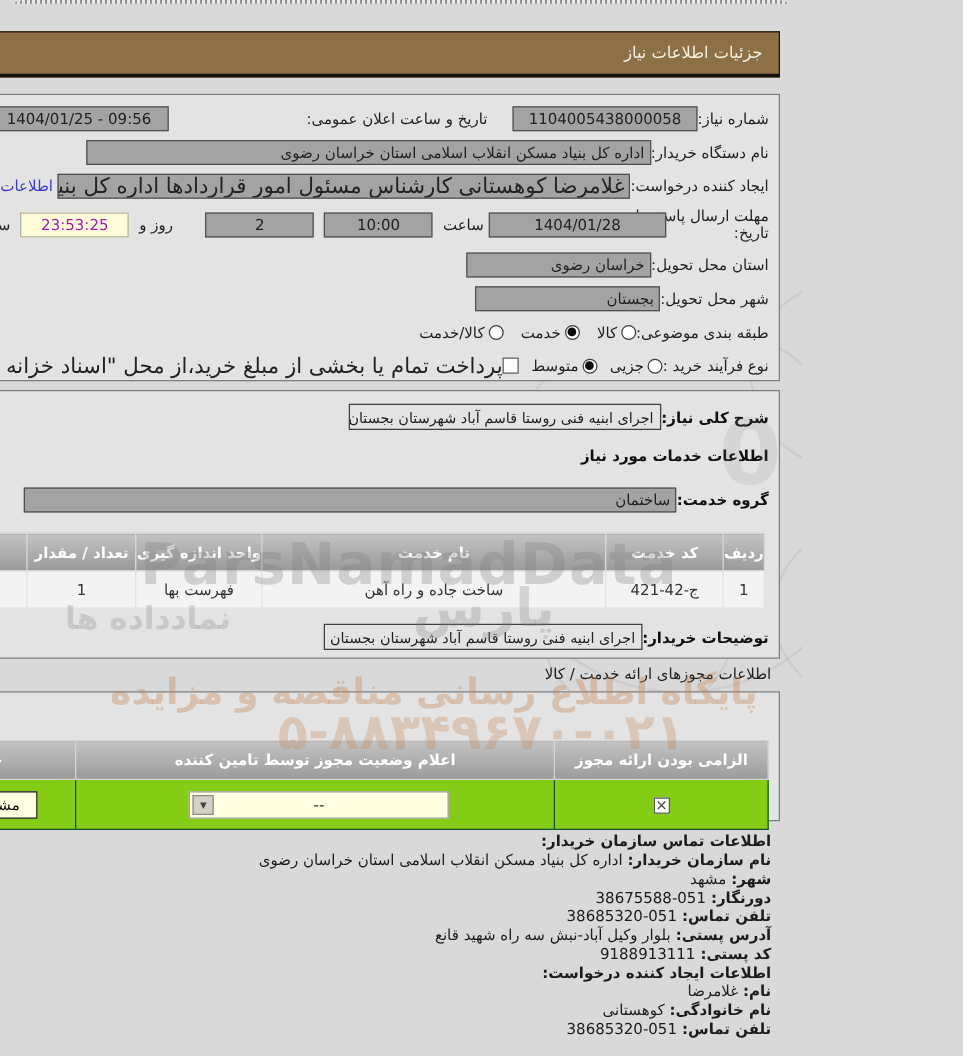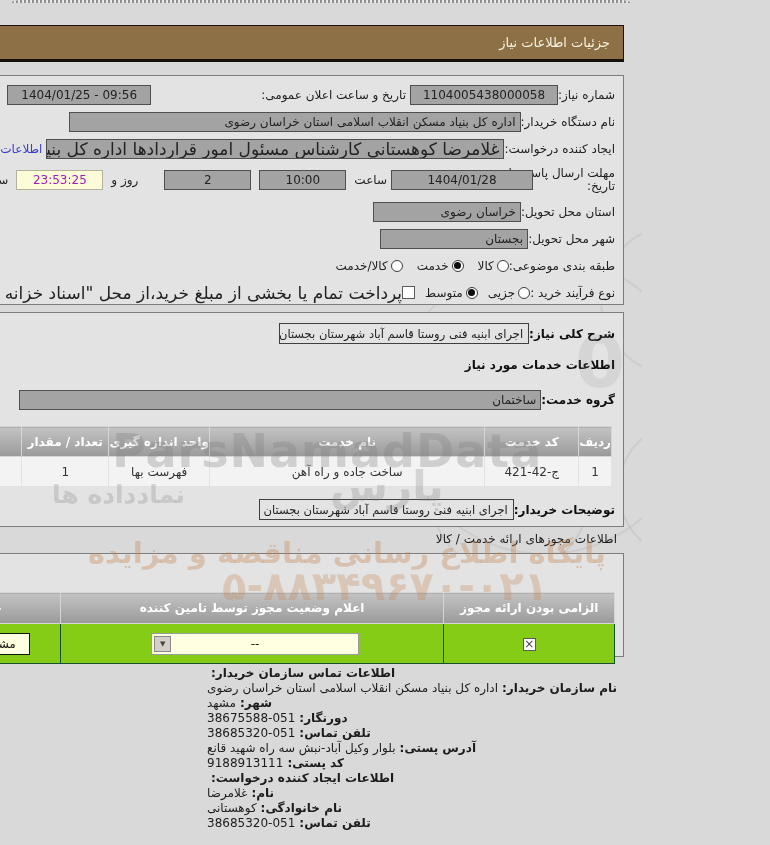--- a/index.html
+++ b/index.html
@@ -26,21 +26,21 @@
   .field { background:#a3a3a3; border:1px solid #4f4f4f; height:20px; display:flex;
            align-items:center; padding:0 4px; overflow:hidden; white-space:nowrap; }
   .yfield { background:#fdfbd8; border:1px solid #b3b39e; color:#a21caf; }
   .obox { border:1px solid #3f3f3f; padding:2px 5px; min-height:21px; display:flex;
           align-items:center; overflow:hidden; white-space:nowrap; font-size:11.5px; }
   .c { justify-content:center; }
   .bidi { direction:ltr; unicode-bidi:bidi-override; }
   .w86{width:87px} .w142{width:142px} .w144{width:144px} .w146{width:148px}
   .w250{width:250px} .w255{width:255px} .w452{width:452px} .w458{width:458px} .w522{width:522px}
   .gap4{margin-left:4px}.gap6{margin-left:6px}.gap8{margin-left:8px}.gap10{margin-left:10px}
-  .gap14{margin-left:14px}.gap16{margin-left:16px}.gap20{margin-left:4px}
+  .gap14{margin-left:14px}.gap16{margin-left:16px}.gap20{margin-left:20px}
   .gap26{margin-left:26px}.gap110{margin-left:110px}
   .link { color:#3b3bd0; white-space:nowrap; cursor:pointer; }
   .radio { width:12px; height:12px; border:1px solid #3c3c3c; border-radius:50%; background:#fff;
            display:inline-flex; align-items:center; justify-content:center; flex:none; margin-left:3px; }
   .radio.checked::after { content:""; width:7px; height:7px; background:#0d0d0d; border-radius:50%; }
   .checkbox { width:13px; height:13px; border:1px solid #5a5a5a; background:#fdfdfd;
               display:inline-flex; align-items:center; justify-content:center; flex:none;
               font-size:12px; color:#444; line-height:11px; }
   .checkbox.checked::after { content:"×"; }
   .small { font-size:17px; }
@@ -59,21 +59,21 @@
   .fake-select { position:relative; width:208px; height:22px; background:#ffffe1;
                  border:1px solid #9a9a9a; display:inline-flex; align-items:center;
                  justify-content:center; vertical-align:middle; }
   .sel-arrow { position:absolute; left:2px; top:2px; width:17px; height:16px; background:#d4d0c8;
                border:1px solid #8a8a8a; font-size:7px; color:#444; display:flex;
                align-items:center; justify-content:center; }
   .permit-btn { background:#ffffe1; border:1px solid #111; width:98px; height:22px;
                 font-family:"DejaVu Sans",sans-serif; font-size:12px; color:#111; cursor:pointer; }
   td.sel-cell { text-align:left; padding-left:6px; }
 
-  .contact { position:absolute; top:666px; right:25px; z-index:2; text-align:left;
+  .contact { position:absolute; top:666px; right:25px; z-index:2; text-align:right;
              line-height:15px; font-size:12px; color:#1c1c1c; }
   .contact .b { font-weight:bold; margin-left:4px; }
 
   
   .wm { position:absolute; z-index:6; pointer-events:none; white-space:nowrap; }
   .wm-latin { top:424px; left:112px; font-size:46px; font-weight:bold; letter-spacing:1px;
               color:rgba(125,125,125,0.30); }
   .wm-site { top:536px; left:88px; font-size:29px; font-weight:bold; color:rgba(196,137,88,0.38); }
   .wm-phone { top:563px; left:222px; font-size:40px; font-weight:bold; letter-spacing:5px;
               color:rgba(196,137,88,0.32); }

